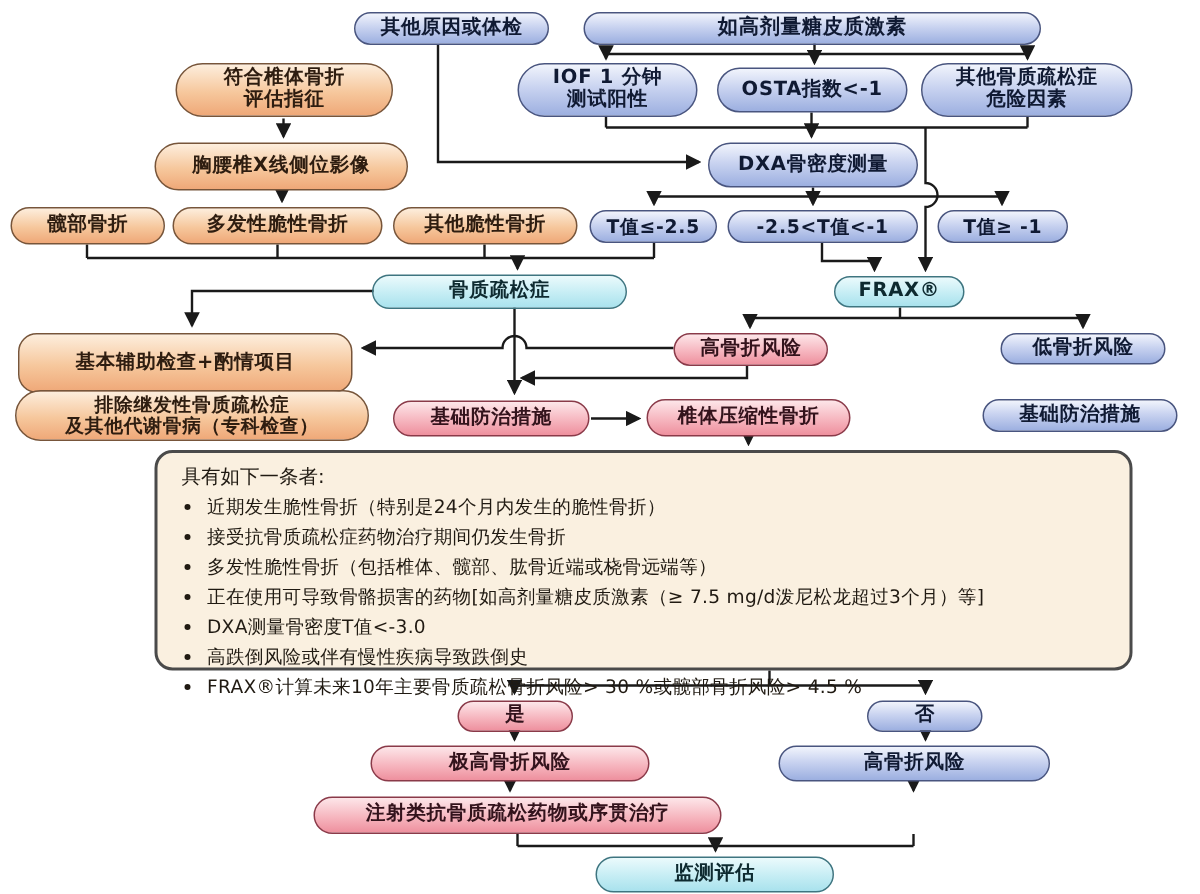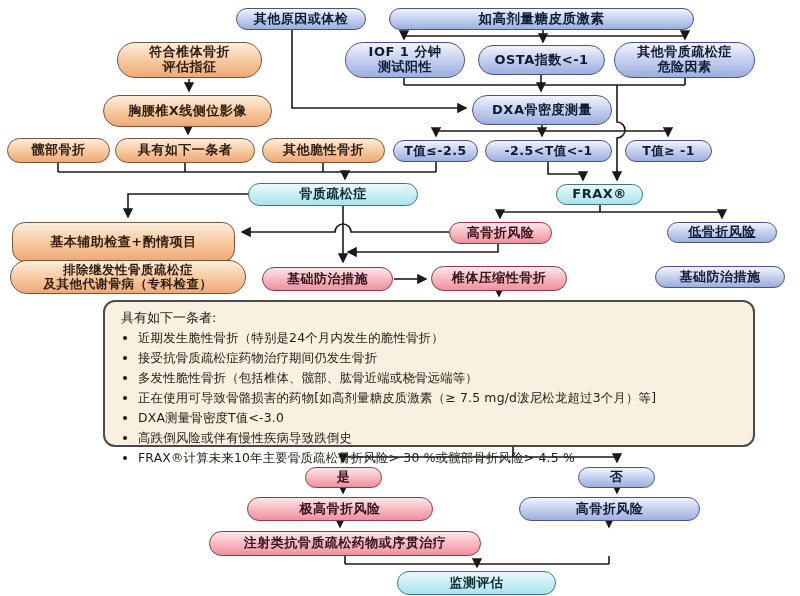--- a/index.html
+++ b/index.html
@@ -87,32 +87,32 @@
   <div class="node blue" style="left:345px;top:42px;width:120px;height:36px;border-radius:18px;">IOF 1 分钟
 测试阳性</div>
   <div class="node blue" style="left:478px;top:45px;width:127px;height:30px;border-radius:15px;">OSTA指数&lt;-1</div>
   <div class="node blue" style="left:614px;top:42px;width:141px;height:36px;border-radius:18px;">其他骨质疏松症
 危险因素</div>
 
   <div class="node orange" style="left:103px;top:95px;width:169px;height:32px;border-radius:16px;">胸腰椎X线侧位影像</div>
   <div class="node blue" style="left:472px;top:95px;width:140px;height:30px;border-radius:15px;">DXA骨密度测量</div>
 
   <div class="node orange" style="left:7px;top:138px;width:103px;height:25px;border-radius:12.5px;">髋部骨折</div>
-  <div class="node orange" style="left:115px;top:138px;width:140px;height:25px;border-radius:12.5px;">具有如下一条者</div>
+  <div class="node orange" style="left:115px;top:138px;width:140px;height:25px;border-radius:12.5px;">多发性脆性骨折</div>
   <div class="node orange" style="left:262px;top:138px;width:123px;height:25px;border-radius:12.5px;">其他脆性骨折</div>
   <div class="node blue" style="left:393px;top:140px;width:85px;height:22px;border-radius:11px;font-size:12.5px;">T值≤-2.5</div>
   <div class="node blue" style="left:485px;top:140px;width:127px;height:22px;border-radius:11px;font-size:12.5px;">-2.5&lt;T值&lt;-1</div>
   <div class="node blue" style="left:625px;top:140px;width:87px;height:22px;border-radius:11px;font-size:12.5px;">T值≥ -1</div>
 
   <div class="node cyan" style="left:248px;top:183px;width:170px;height:23px;border-radius:11.5px;">骨质疏松症</div>
   <div class="node cyan" style="left:556px;top:184px;width:87px;height:21px;border-radius:10.5px;">FRAX®</div>
 
   <div class="node orange" style="left:12px;top:222px;width:223px;height:40px;border-radius:12.5px;">基本辅助检查+酌情项目</div>
   <div class="node pink" style="left:449px;top:222px;width:103px;height:22px;border-radius:11px;">高骨折风险</div>
-  <div class="node blue" style="left:667px;top:222px;width:110px;height:21px;border-radius:10.5px;text-decoration:underline;">低骨折风险</div>
+  <div class="node blue" style="left:667px;top:222px;width:110px;height:21px;border-radius:10.5px;">低骨折风险</div>
 
   <div class="node orange" style="left:10px;top:260px;width:236px;height:34px;border-radius:17px;font-size:12.5px;">排除继发性骨质疏松症
 及其他代谢骨病（专科检查）</div>
   <div class="node pink" style="left:262px;top:267px;width:131px;height:24px;border-radius:12px;">基础防治措施</div>
   <div class="node pink" style="left:431px;top:266px;width:136px;height:25px;border-radius:12.5px;">椎体压缩性骨折</div>
   <div class="node blue" style="left:655px;top:266px;width:130px;height:22px;border-radius:11px;">基础防治措施</div>
 
   <div class="criteria-box">
     <div class="title">具有如下一条者:</div>
     <ul>

